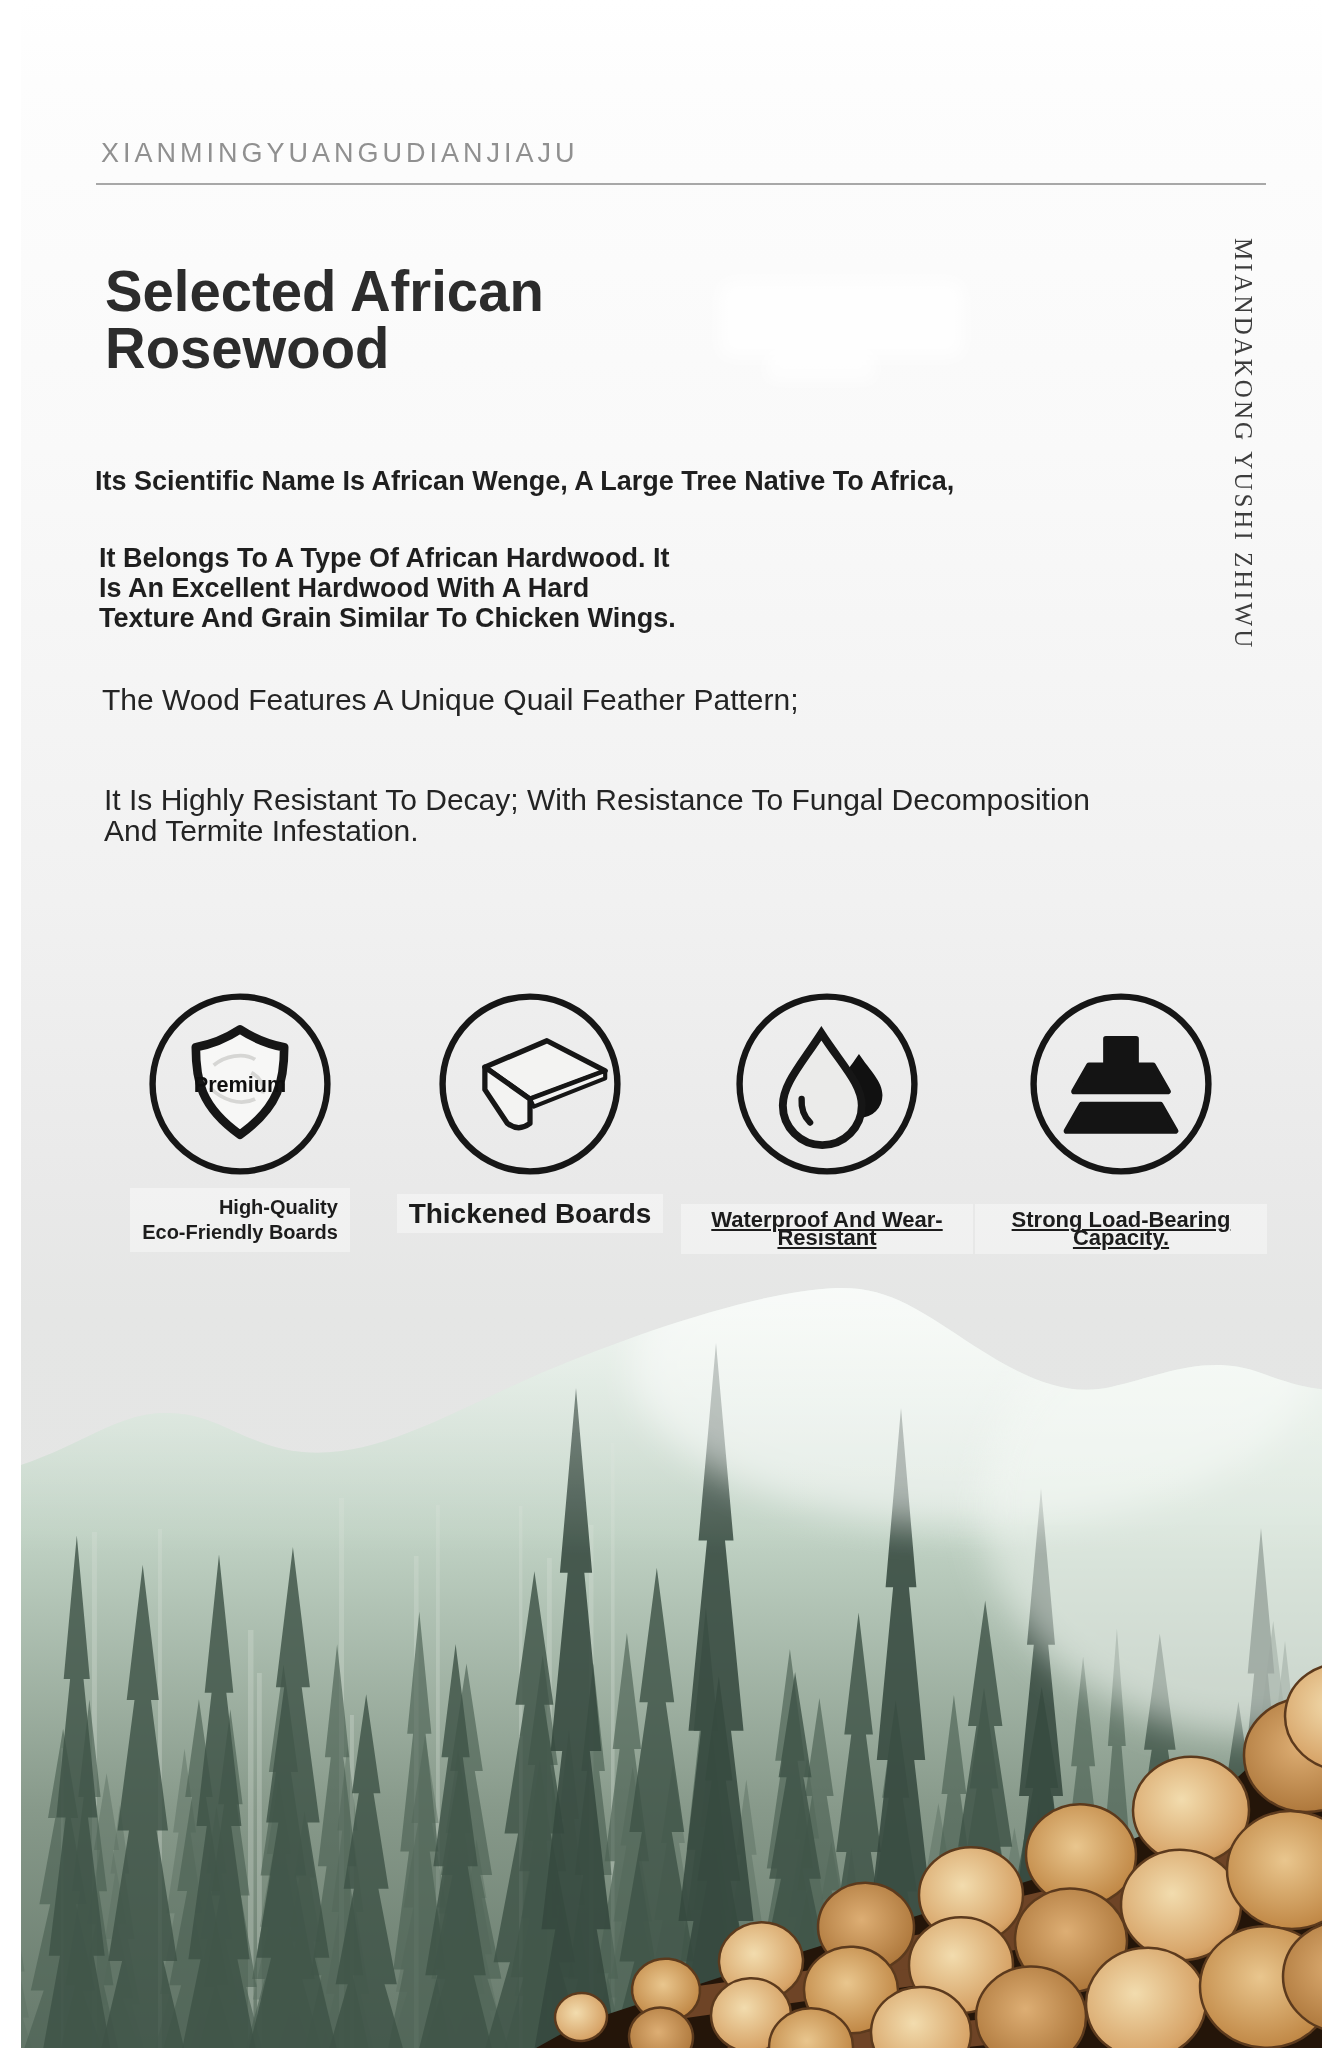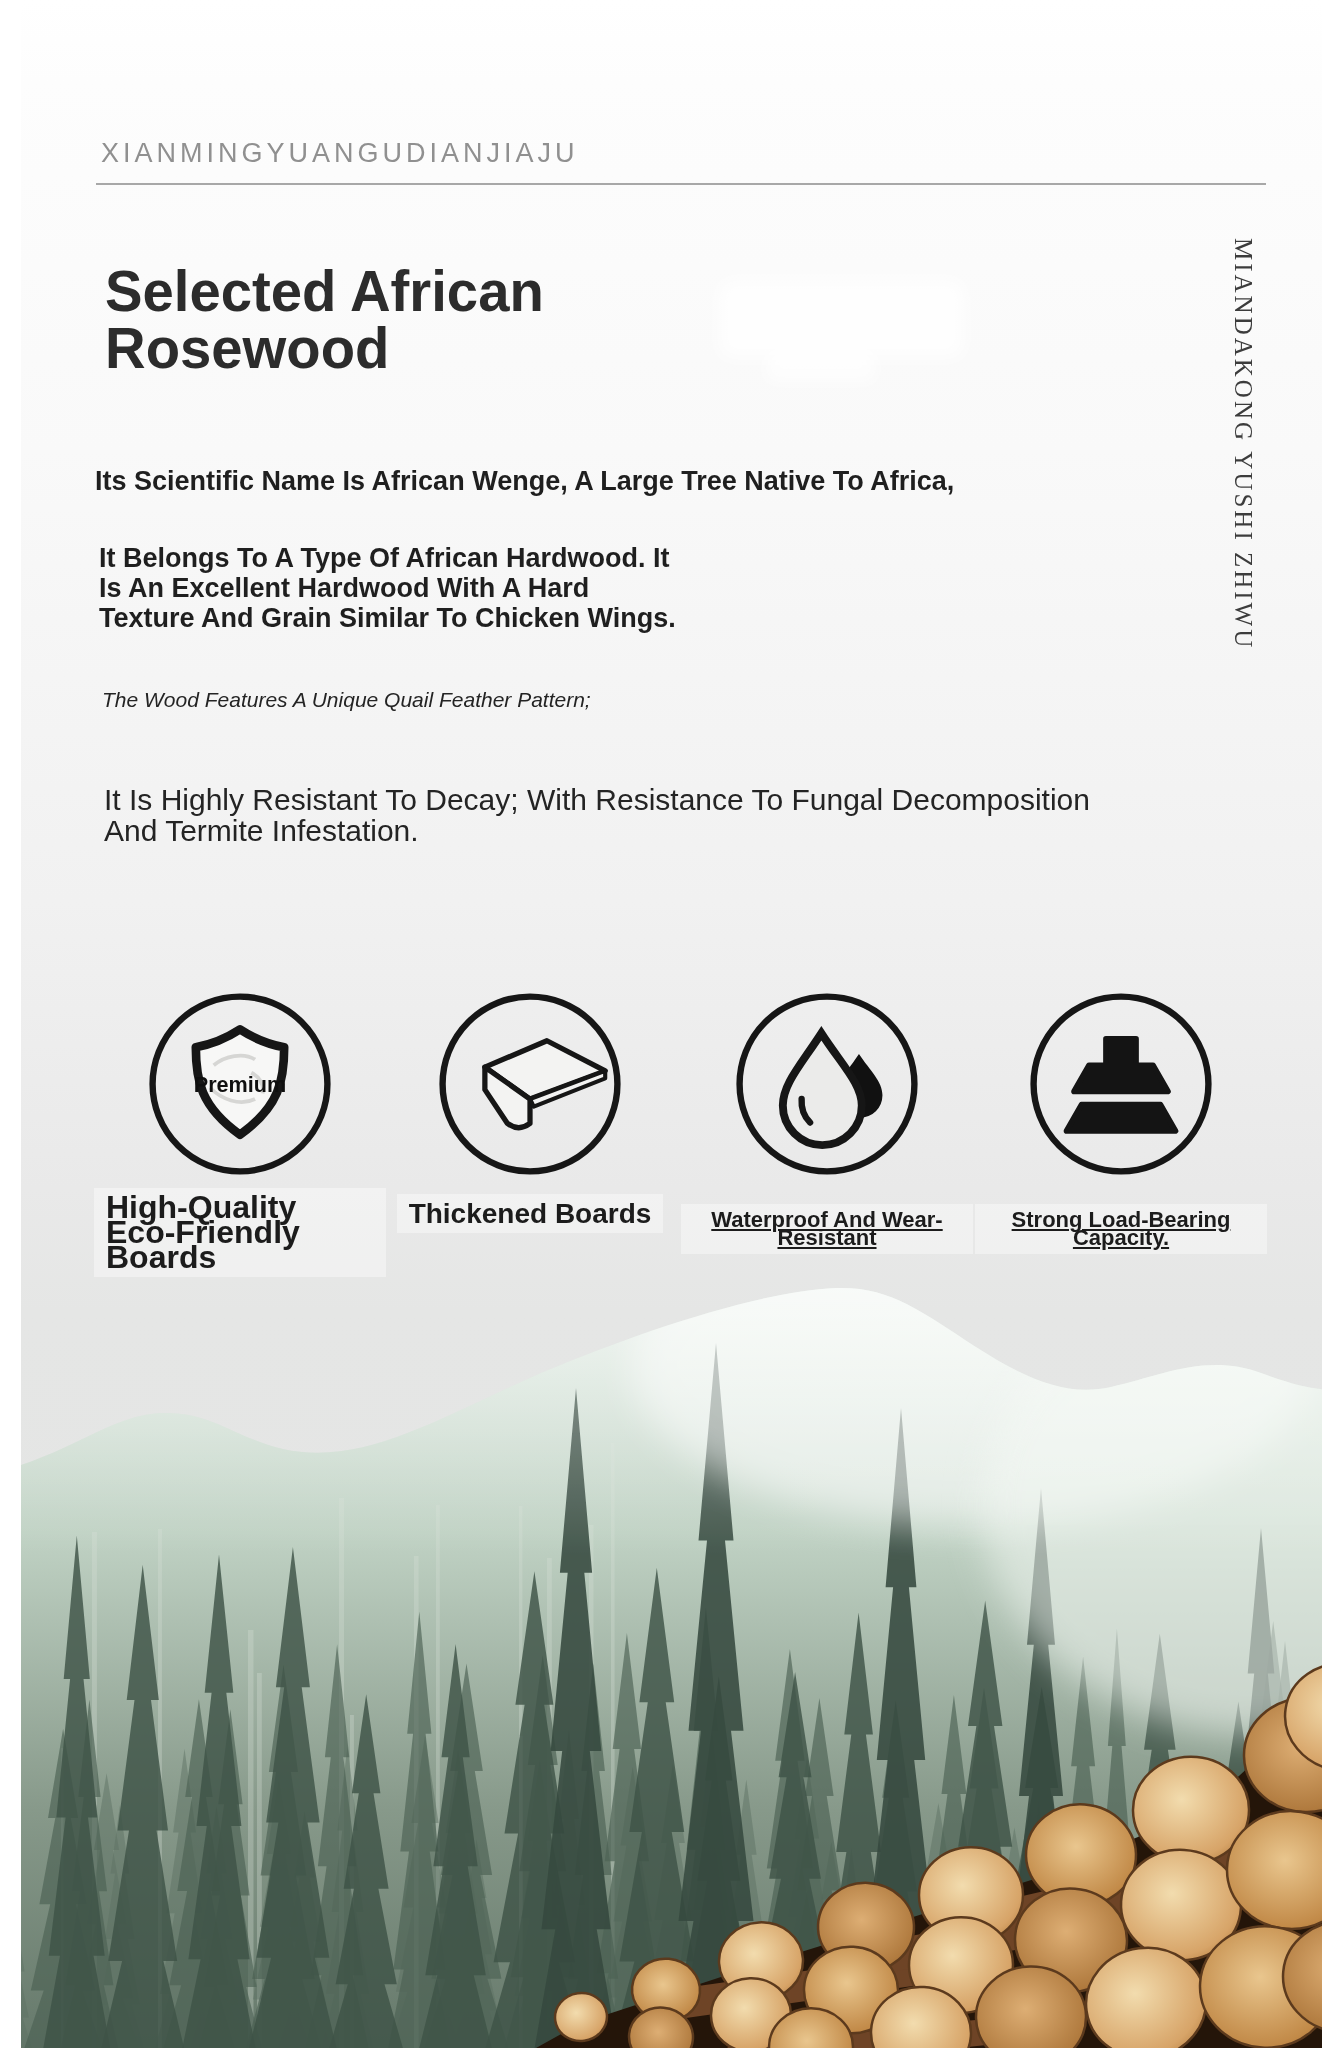--- a/index.html
+++ b/index.html
@@ -23,36 +23,36 @@
   }
   .side-text{
     position:absolute;left:1208px;top:238px;height:430px;
     writing-mode:vertical-rl;text-orientation:mixed;
     font-family:"Liberation Serif",serif;font-size:25px;letter-spacing:3px;color:#3c3c3c;
   }
   .para{position:absolute;margin:0;color:#1f1f1f;white-space:pre-line;}
   .para.b{font-weight:bold;}
   .p1{left:74px;top:466px;font-size:27px;line-height:31px;}
   .p2{left:78px;top:543px;font-size:27px;line-height:30px;}
-  .p3{left:81px;top:683px;font-size:21px;line-height:34px;font-weight:400;color:#242424;font-style:italic;}
+  .p3{left:81px;top:683px;font-size:30px;line-height:34px;font-weight:400;color:#242424;}
   .p4{left:81px;top:750px;font-size:30px;line-height:34px;font-weight:400;color:#242424;}
   .p5{left:83px;top:784px;font-size:30px;line-height:31px;font-weight:400;color:#242424;}
 
   .features{position:absolute;left:0;top:0;width:1322px;height:0;}
   .feature{position:absolute;width:292px;text-align:center;}
   .f1{left:73px;top:990px;}
   .f2{left:363px;top:990px;}
   .f3{left:660px;top:990px;}
   .f4{left:954px;top:990px;}
   .feature svg.ring{width:188px;height:188px;display:block;margin:0 auto;}
   .flabel{
     display:inline-block;margin-top:14px;font-weight:bold;color:#1c1c1c;
     background:rgba(255,255,255,.40);padding:7px 12px;white-space:pre-line;
   }
-  .f1 .flabel{font-size:32px;line-height:25px;text-align:left;margin-top:10px;}
+  .f1 .flabel{font-size:20px;line-height:25px;text-align:right;margin-top:10px;}
   .f2 .flabel{font-size:28px;line-height:25px;margin-top:16px;}
   .f3 .flabel,.f4 .flabel{font-size:22px;line-height:18px;margin-top:26px;text-decoration:underline;}
 
   .forest{position:absolute;left:0;top:1255px;width:1322px;height:793px;display:block;}
 </style>
 </head>
 <body>
 
 <div class="page">
 

